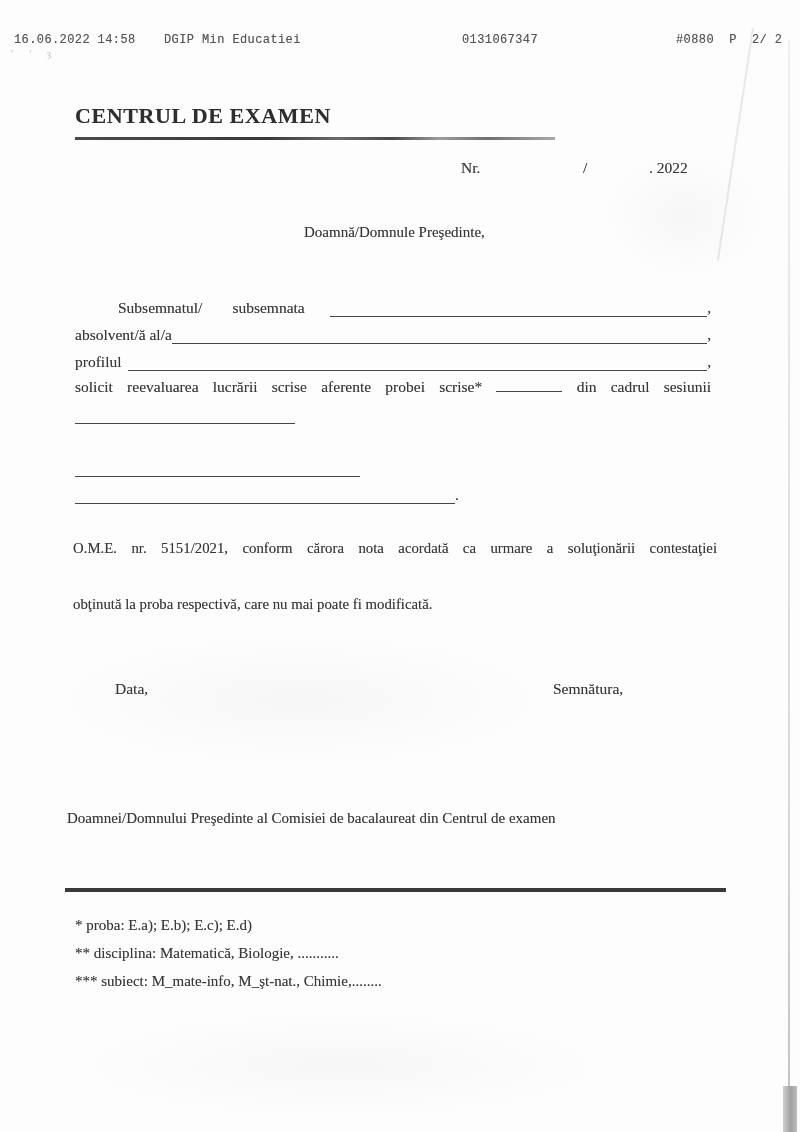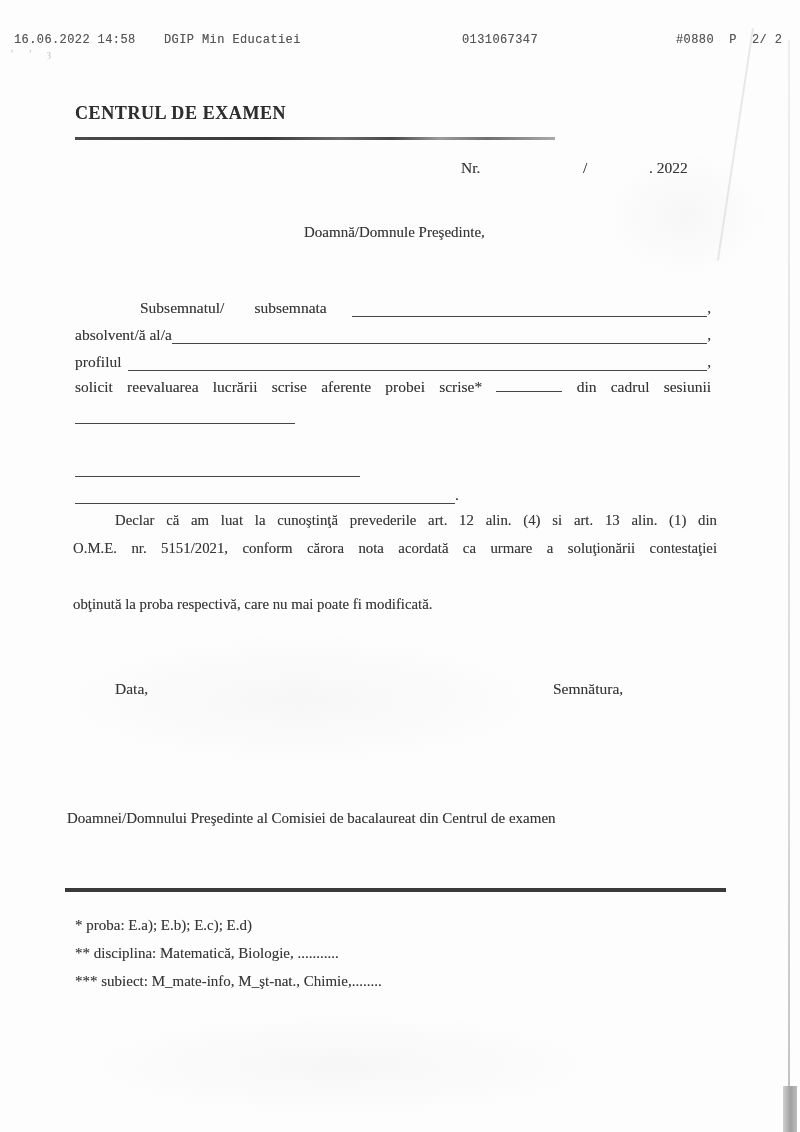--- a/index.html
+++ b/index.html
@@ -12,35 +12,35 @@
   }
   
   .faxhdr span{
     position:absolute;top:33px;
     font-family:"Liberation Mono","DejaVu Sans Mono",monospace;
     font-size:12px;color:#555;letter-spacing:0.4px;white-space:pre;
   }
   .fh1{left:14px}.fh2{left:164px}.fh3{left:462px}.fh4{left:676px}
   .stray{position:absolute;left:10px;top:47px;font-size:11px;color:#c2c2c2;letter-spacing:6px;text-shadow:none;}
   
-  .title{position:absolute;left:75px;top:103px;font-size:18px;font-weight:bold;letter-spacing:0.6px;color:#2e2e2e;}
+  .title{position:absolute;left:75px;top:103px;font-size:22px;font-weight:bold;letter-spacing:0.6px;color:#2e2e2e;}
   .title-rule{position:absolute;left:75px;top:137px;width:480px;height:2.5px;
     background:linear-gradient(to right,#4a4a4a 0%,#393939 40%,#6b6b6b 55%,#484848 66%,#9c9c9c 76%,#6f6f6f 86%,#aaaaaa 100%);}
   
   .nrline span{position:absolute;top:159px;font-size:15.5px;}
   .nr1{left:461px}.nr2{left:583px}.nr3{left:649px}
   .salut{position:absolute;left:304px;top:224px;font-size:15px;}
   
   .fline{position:absolute;left:75px;width:636px;height:27px;display:flex;align-items:flex-end;font-size:15.5px;}
   .fline .t{line-height:26px;}
   .blank{flex:1 1 auto;height:0;border-bottom:1.7px solid #474747;margin-bottom:4px;}
   .bfix{flex:0 1 auto;}
   .w220{flex-basis:220px}.w97{flex-basis:97px}.w285{flex-basis:285px}.w380{flex-basis:380px}
   .ws2{word-spacing:2px}.ws3{word-spacing:3px}
-  .l1a{margin-left:65px}.l1b{margin-left:30px}.l1blank{margin-left:25px}.l3blank{margin-left:6px}
+  .l1a{margin-left:43px}.l1b{margin-left:30px}.l1blank{margin-left:25px}.l3blank{margin-left:6px}
   .f1{top:294px}.f2{top:321px}.f3{top:348px}.f5{top:401px}.f6{top:427px}.f7{top:454px}.f8{top:481px}
   .just{position:absolute;left:75px;top:374px;width:636px;height:27px;display:block;
     font-size:15.5px;line-height:26px;text-align:justify;text-align-last:justify;overflow:hidden;}
   .iblank{display:inline-block;width:66px;border-bottom:1.7px solid #474747;}
   
   .dline{position:absolute;left:73px;width:644px;height:28px;font-size:14.8px;line-height:28px;
     text-align:justify;text-align-last:justify;overflow:hidden;}
   .dindent{text-indent:42px;}
   .dlast{text-align-last:left;}
   .d1{top:506px}.d2{top:534px}.d3{top:562px}.d4{top:590px}
@@ -119,21 +119,20 @@
 
   <div class="fline f7">
     <span class="blank bfix w285"></span>
   </div>
 
   <div class="fline f8">
     <span class="blank bfix w380"></span>
     <span class="t">.</span>
   </div>
 
-  <div class="dline d1 dindent">Declar că am luat la cunoştinţă prevederile art. 12 alin. (4) si art. 13 alin. (1) din</div>
   <div class="dline d2">O.M.E. nr. 5151/2021, conform cărora nota acordată ca urmare a soluţionării contestaţiei</div>
   <div class="dline d4 dlast">obţinută la proba respectivă, care nu mai poate fi modificată.</div>
 
   <div class="sig">
     <span class="sigd">Data,</span>
     <span class="sigs">Semnătura,</span>
   </div>
 
   <div class="addr">Doamnei/Domnului Preşedinte al Comisiei de bacalaureat din Centrul de examen</div>
 

